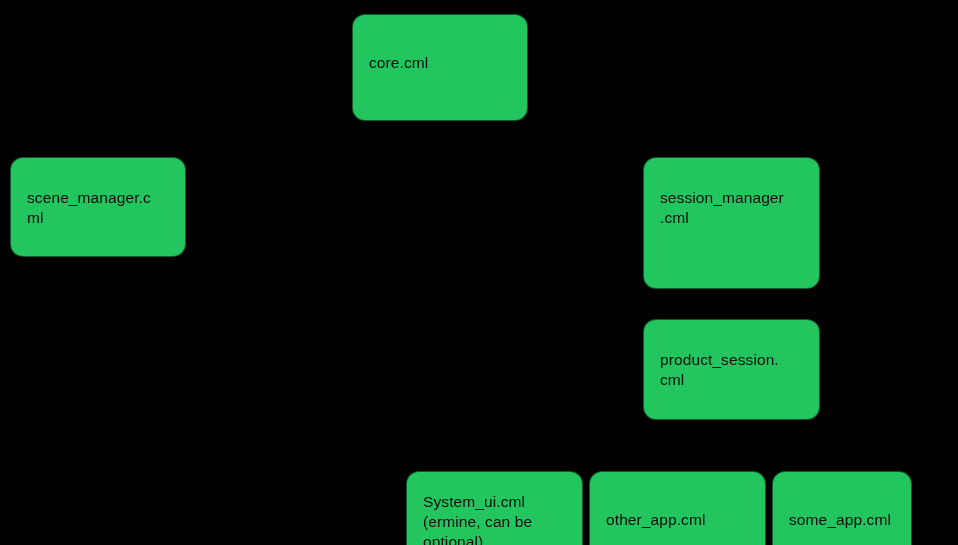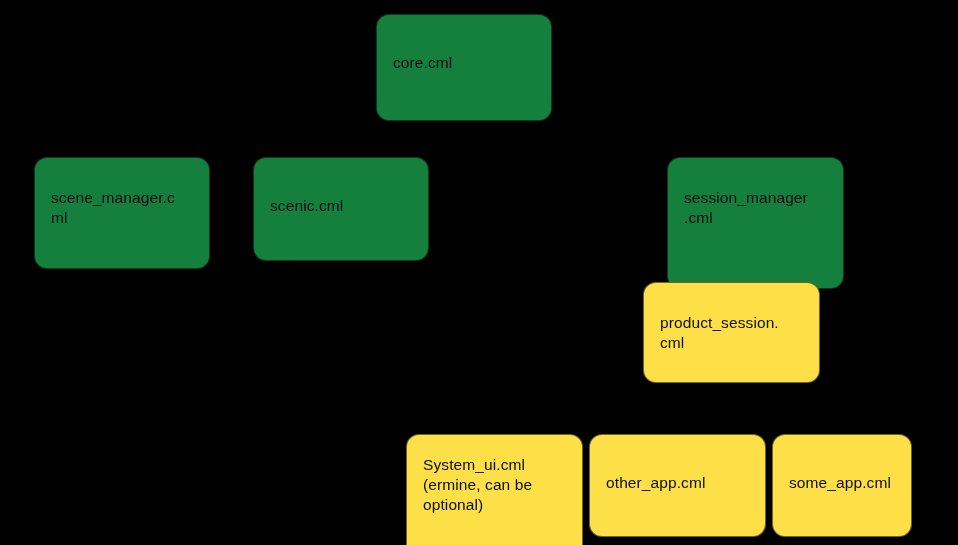--- a/index.html
+++ b/index.html
@@ -29,38 +29,35 @@
     left: 16px;
     right: 10px;
     top: 38px;
     font-size: 15.5px;
     line-height: 20px;
     color: #0d0d0d;
     text-align: left;
     white-space: pre-line;
     letter-spacing: 0.1px;
   }
-  .node.blue  { background: #15803d; margin-left: 24px; }
-  .node.pink  { background: #fde047; }
+  .node.blue  { background: #22c55e; }
+  .node.pink  { background: #22c55e; margin-top: 37px; }
   .node.two-line .label { top: 30px; }
   .node.three-line .label { top: 20px; }
 </style>
 </head>
 <body>
 
 <div id="canvas" style="background: rgb(0, 0, 0);">
     <div class="node blue" style="left: 352px; top: 14px; width: 176px; height: 107px;">
       <div class="label">core.cml</div>
     </div>
-    <div class="node blue two-line" style="left: 10px; top: 157px; width: 176px; height: 112px;">
+    <div class="node blue two-line" style="left: 10px; top: 157px; width: 176px; height: 100px;">
       <div class="label">scene_manager.c
 ml</div>
-    </div>
-    <div class="node blue" style="left: 229px; top: 157px; width: 176px; height: 104px;">
-      <div class="label">scenic.cml</div>
     </div>
     <div class="node blue two-line" style="left: 643px; top: 157px; width: 177px; height: 132px;">
       <div class="label">session_manager
 .cml</div>
     </div>
     <div class="node pink two-line" style="left: 643px; top: 282px; width: 177px; height: 101px;">
       <div class="label">product_session.
 cml</div>
     </div>
     <div class="node pink three-line" style="left: 406px; top: 434px; width: 177px; height: 125px;">

